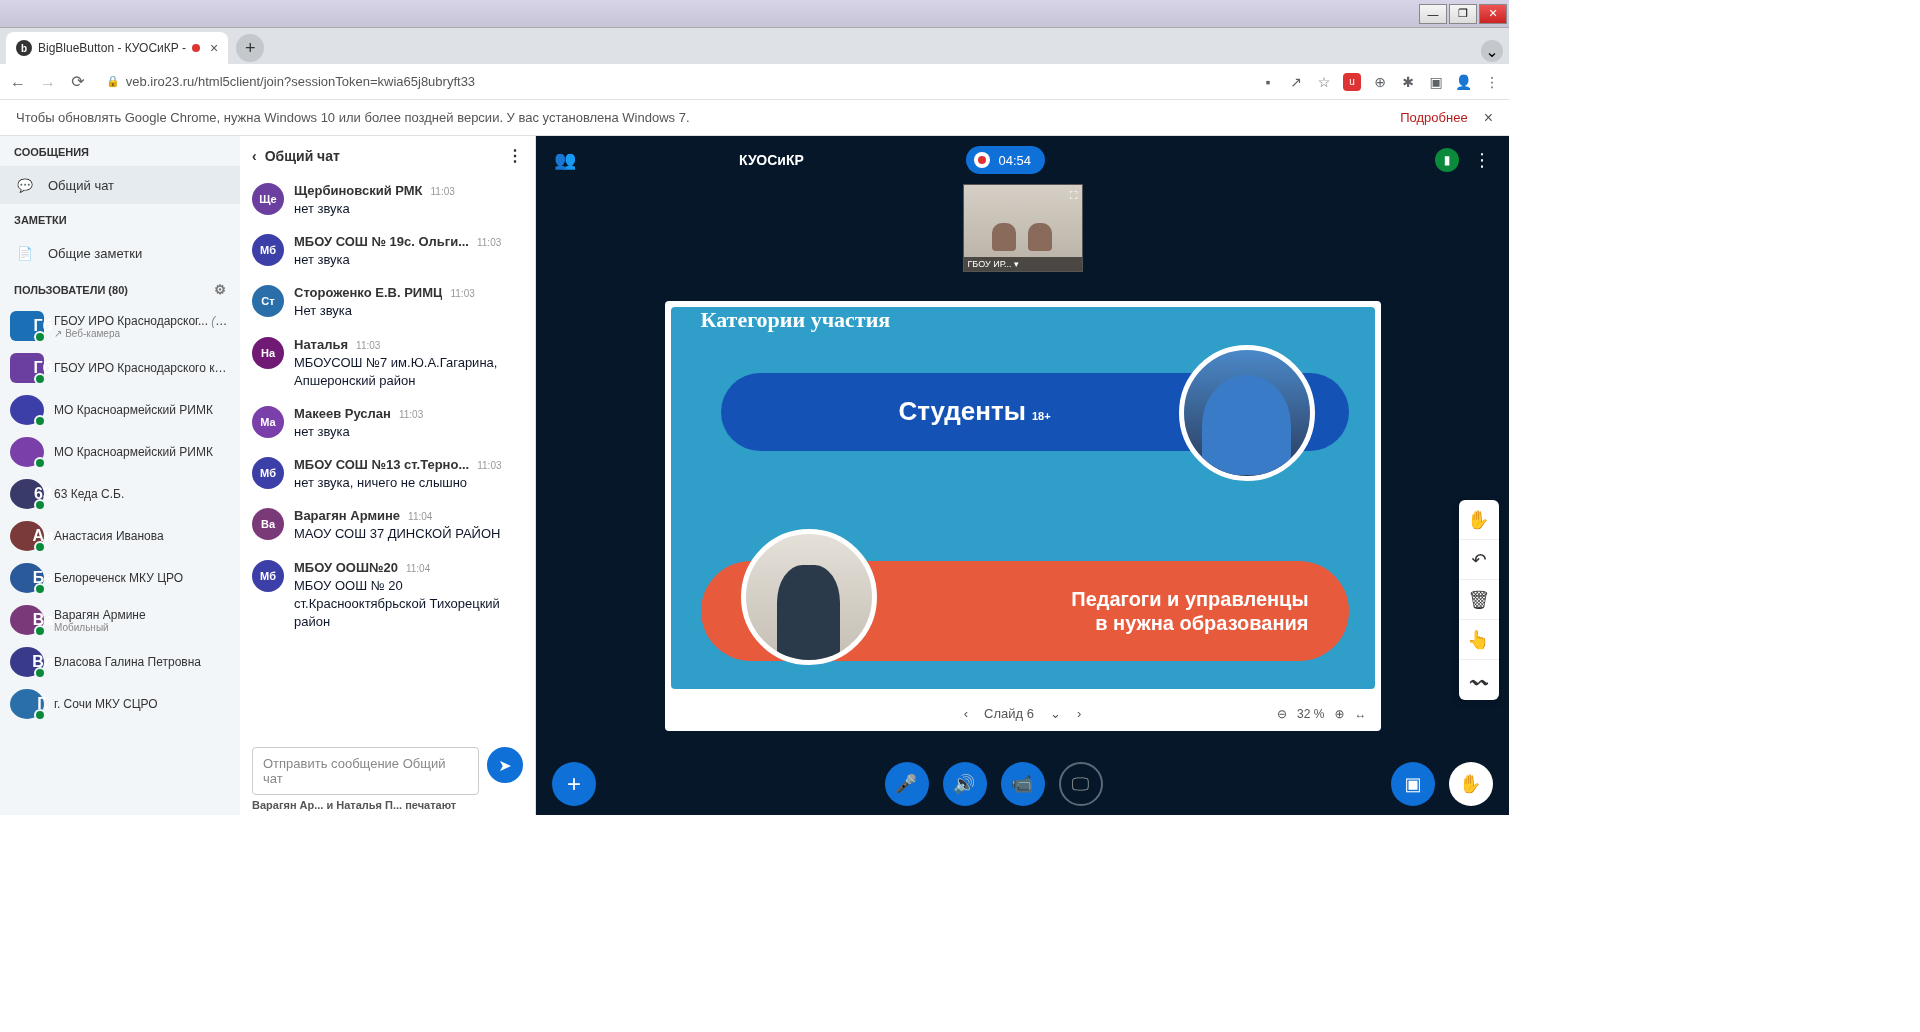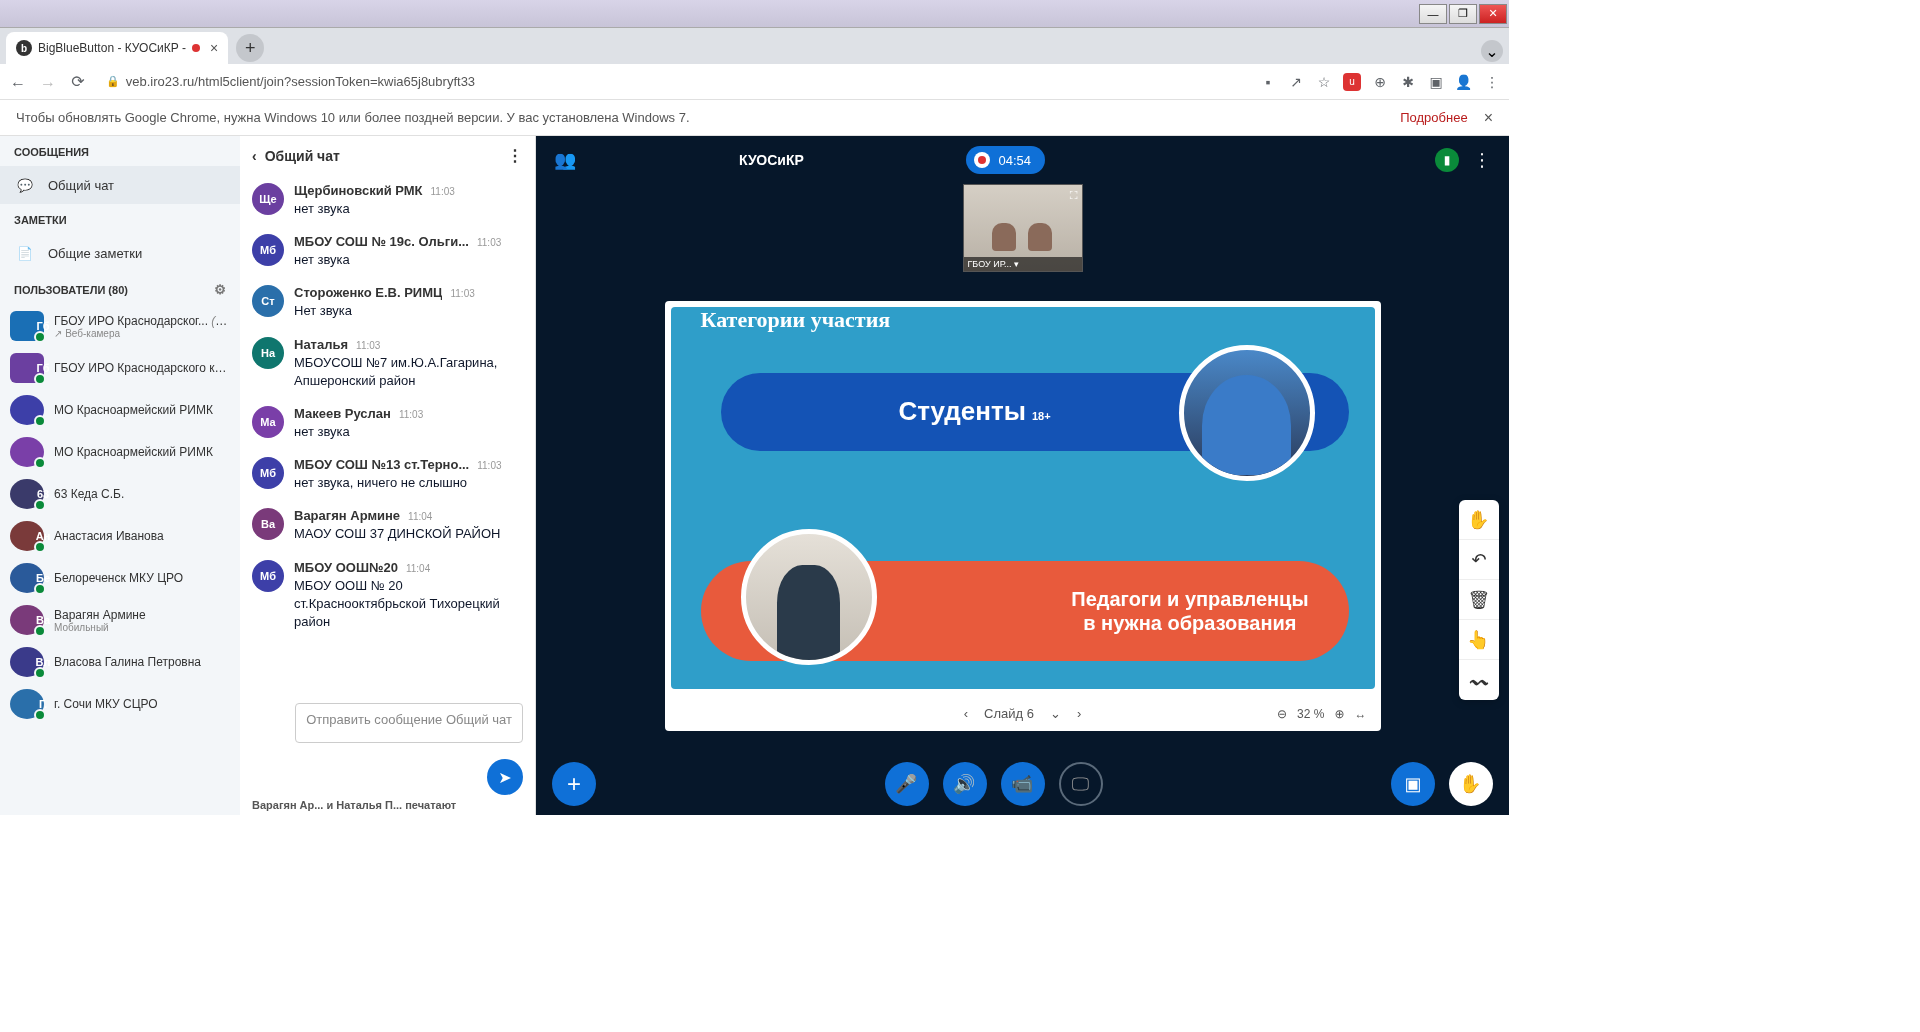--- a/index.html
+++ b/index.html
@@ -37,41 +37,41 @@
 
 
 .app { display: flex; height: 679px; }
 .sidebar { width: 240px; background: #f3f6f9; display: flex; flex-direction: column; overflow: hidden; }
 .sb-header { padding: 10px 14px 8px; font-size: 11px; font-weight: bold; color: #333; text-transform: uppercase; display: flex; align-items: center; justify-content: space-between; }
 .sb-item { display: flex; align-items: center; padding: 8px 14px; gap: 12px; font-size: 13px; color: #333; }
 .sb-item.active { background: #e6ebf0; }
 .sb-icon { width: 22px; height: 22px; color: #777; display: flex; align-items: center; justify-content: center; }
 .gear { font-size: 13px; color: #777; }
 .user-row { display: flex; align-items: center; padding: 6px 10px; gap: 10px; font-size: 12px; color: #333; position: relative; }
-.avatar { width: 34px; height: 30px; border-radius: 50%; display: flex; align-items: center; justify-content: center; font-size: 11px; font-weight: bold; color: #fff; flex-shrink: 0; position: relative; padding-left: 32px; }
+.avatar { width: 34px; height: 30px; border-radius: 50%; display: flex; align-items: center; justify-content: center; font-size: 16px; font-weight: bold; color: #fff; flex-shrink: 0; position: relative; padding-left: 32px; }
 .avatar.square { border-radius: 6px; }
 .avatar-badge { position: absolute; bottom: -2px; right: -2px; width: 12px; height: 12px; border-radius: 50%; background: #0a8a3a; border: 2px solid #f3f6f9; }
 .user-info { flex: 1; overflow: hidden; }
 .user-name { white-space: nowrap; overflow: hidden; text-overflow: ellipsis; }
 .user-sub { font-size: 10px; color: #888; white-space: nowrap; overflow: hidden; text-overflow: ellipsis; }
 .you-tag { font-style: italic; color: #888; }
 
 
 .chat-panel { width: 296px; background: #fff; display: flex; flex-direction: column; border-right: 1px solid #e0e0e0; }
 .chat-header { display: flex; align-items: center; padding: 10px 12px; gap: 8px; font-size: 14px; font-weight: bold; color: #333; }
 .chat-header .menu-dots { margin-left: auto; font-size: 16px; font-weight: bold; }
 .chat-body { flex: 1; overflow-y: auto; padding: 0 12px; }
 .msg { display: flex; gap: 10px; padding: 8px 0; }
 .msg-avatar { width: 32px; height: 32px; border-radius: 50%; display: flex; align-items: center; justify-content: center; font-size: 11px; font-weight: bold; color: #fff; flex-shrink: 0; }
 .msg-content { flex: 1; font-size: 13px; }
 .msg-head { display: flex; align-items: baseline; gap: 8px; }
 .msg-name { font-weight: bold; color: #333; overflow: hidden; text-overflow: ellipsis; white-space: nowrap; max-width: 180px; }
 .msg-time { font-size: 10px; color: #999; }
 .msg-text { color: #0f172a; margin-top: 2px; line-height: 1.4; }
-.chat-input-wrap { padding: 8px 12px 4px; display: flex; gap: 16px; align-items: flex-end; flex-direction: column; }
+.chat-input-wrap { padding: 8px 12px 4px; display: flex; gap: 8px; align-items: flex-start; }
 .chat-input { flex: 1; border: 1px solid #ccc; border-radius: 4px; padding: 8px 10px; font-size: 13px; color: #888; min-height: 40px; }
 .send-btn { width: 36px; height: 36px; border-radius: 50%; background: #0f70d7; color: #fff; display: flex; align-items: center; justify-content: center; font-size: 16px; }
 .typing { font-size: 11px; color: #555; padding: 0 12px 4px; }
 
 
 .main { flex: 1; background: #06172a; position: relative; display: flex; flex-direction: column; }
 .main-top { height: 48px; display: flex; align-items: center; padding: 0 18px; gap: 14px; color: #fff; }
 .top-title { flex: 1; text-align: center; font-size: 14px; font-weight: bold; }
 .rec-pill { background: #0f70d7; border-radius: 20px; padding: 6px 14px 6px 8px; display: flex; align-items: center; gap: 8px; font-size: 13px; }
 .rec-dot { width: 16px; height: 16px; border-radius: 50%; background: #fff; display: flex; align-items: center; justify-content: center; }
@@ -89,21 +89,21 @@
 .slide-fs { position: absolute; top: 6px; right: 6px; font-size: 13px; color: #555; }
 .slide-inner { margin: 6px; height: 382px; background: #2f9ec9; border-radius: 4px; position: relative; overflow: hidden; }
 .slide-title { position: absolute; top: 0; left: 30px; color: #fff; font-size: 22px; font-weight: bold; font-family: Georgia, serif; }
 .card-blue { position: absolute; top: 66px; left: 50px; right: 26px; height: 78px; background: #1453b5; border-radius: 40px; display: flex; align-items: center; justify-content: center; color: #fff; }
 .card-blue-text { font-size: 26px; font-weight: bold; font-family: Georgia, serif; margin-right: 120px; }
 .card-blue-sub { font-size: 11px; margin-left: 6px; }
 .photo-circle { position: absolute; width: 136px; height: 136px; border-radius: 50%; border: 5px solid #fff; overflow: hidden; }
 .photo1 { top: 38px; right: 60px; background: linear-gradient(#4a88c8, #2a3a5a); }
 .photo-person1 { width: 70%; height: 80%; margin: 20% auto 0; background: #3a7bc8; border-radius: 50% 50% 20% 20%; }
 .card-red { position: absolute; bottom: 28px; left: 30px; right: 26px; height: 100px; background: #e85a3c; border-radius: 50px; display: flex; align-items: center; justify-content: flex-end; padding-right: 40px; color: #fff; }
-.card-red-text { font-size: 20px; font-weight: bold; font-family: Georgia, serif; text-align: center; line-height: 1.2; }
+.card-red-text { font-size: 20px; font-weight: bold; font-family: Georgia, serif; text-align: right; line-height: 1.2; }
 .photo2 { bottom: 24px; left: 70px; background: linear-gradient(#e5e0d8, #c5bfb5); }
 .photo-person2 { width: 50%; height: 75%; margin: 25% 0 0 25%; background: #2a3a4a; border-radius: 40% 40% 10% 10%; }
 
 .slide-nav { position: absolute; bottom: 0; left: 0; right: 0; height: 34px; display: flex; align-items: center; justify-content: center; gap: 16px; font-size: 13px; color: #555; }
 .zoom-group { position: absolute; right: 14px; display: flex; align-items: center; gap: 10px; font-size: 12px; }
 
 
 .wb-tools { position: absolute; right: 10px; top: 316px; width: 40px; background: #fff; border-radius: 6px; box-shadow: 0 2px 8px rgba(0,0,0,0.2); display: flex; flex-direction: column; }
 .wb-tool { height: 40px; display: flex; align-items: center; justify-content: center; font-size: 18px; color: #333; border-bottom: 1px solid #eee; }
 .wb-tool:last-child { border-bottom: none; }
@@ -286,21 +286,21 @@
           <div class="msg-avatar" style="background: rgb(42, 111, 170);">Ст</div>
           <div class="msg-content">
             <div class="msg-head">
               <span class="msg-name">Стороженко Е.В. РИМЦ</span>
               <span class="msg-time">11:03</span>
             </div>
             <div class="msg-text">Нет звука</div>
           </div>
         </div>
         <div class="msg">
-          <div class="msg-avatar" style="background: #0f766e;">На</div>
+          <div class="msg-avatar" style="background: #701a75;">На</div>
           <div class="msg-content">
             <div class="msg-head">
               <span class="msg-name">Наталья</span>
               <span class="msg-time">11:03</span>
             </div>
             <div class="msg-text">МБОУСОШ №7 им.Ю.А.Гагарина, Апшеронский район</div>
           </div>
         </div>
         <div class="msg">
           <div class="msg-avatar" style="background: rgb(122, 63, 168);">Ма</div>

